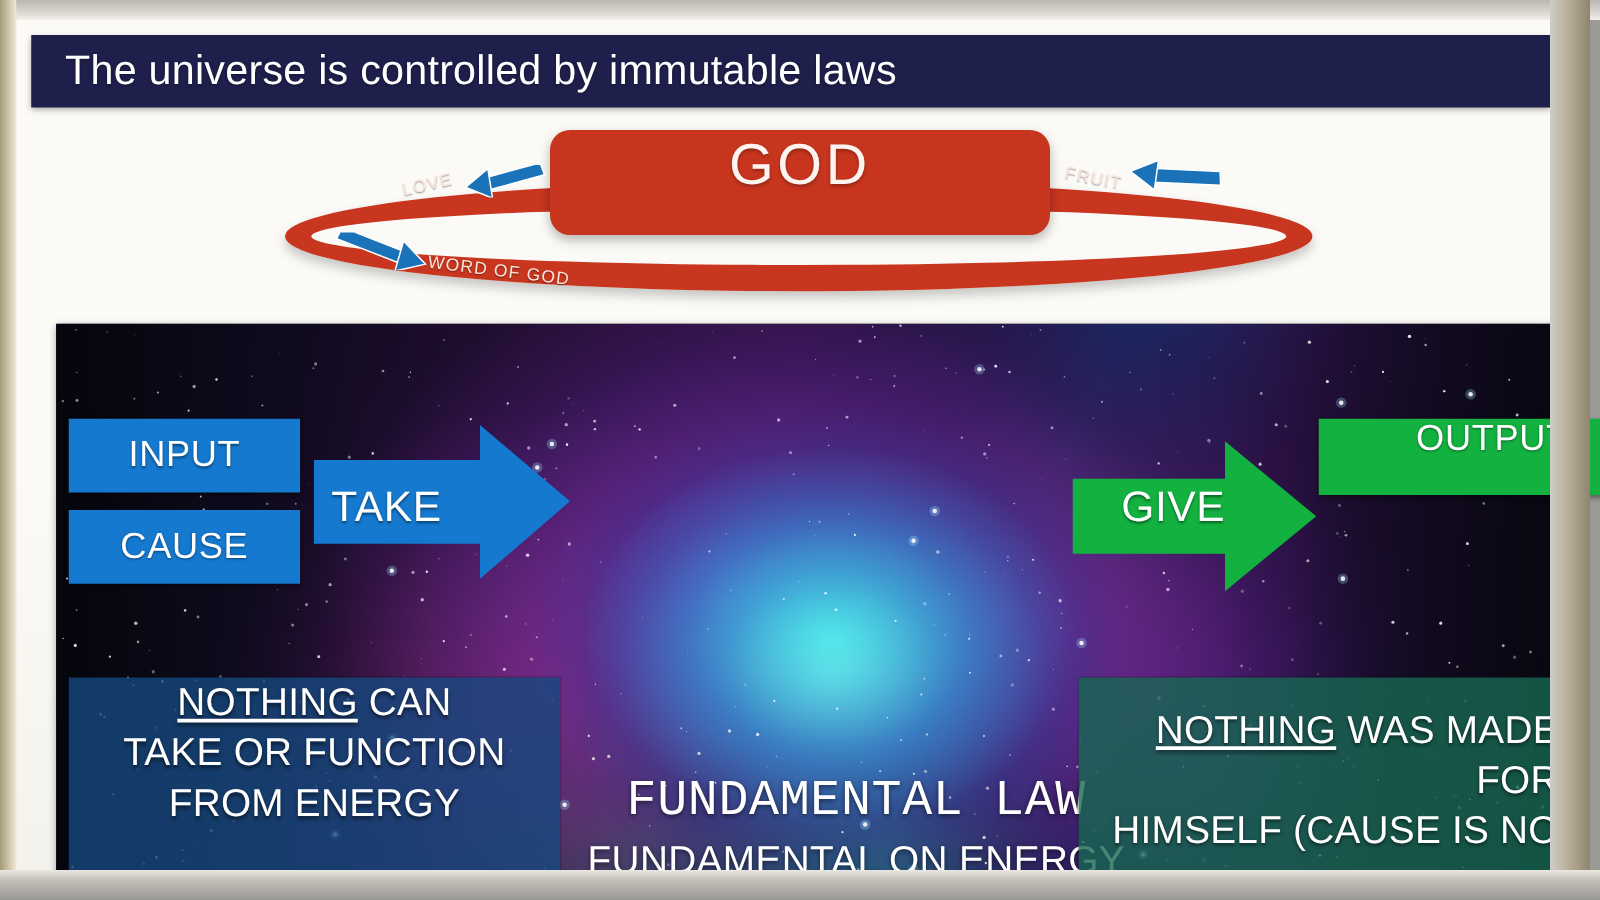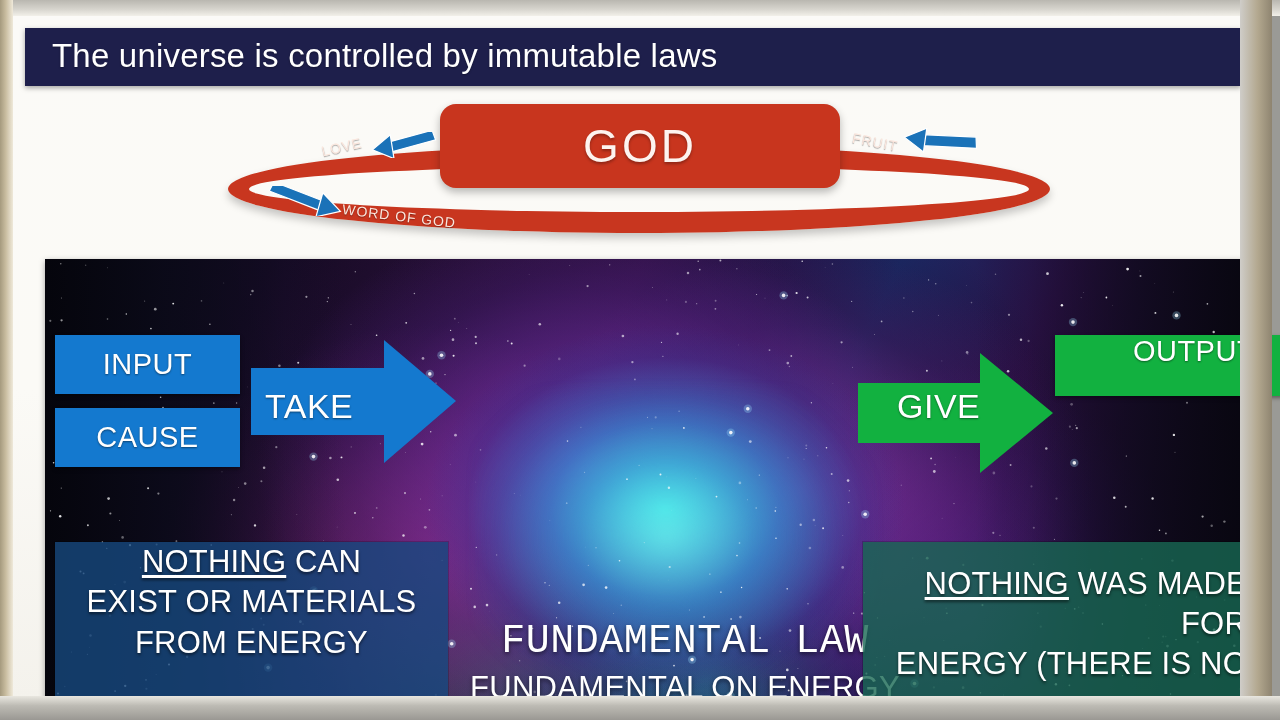--- a/index.html
+++ b/index.html
@@ -55,21 +55,21 @@
     position:absolute;left:215px;top:55px;width:822px;height:88px;
     border-radius:50%;
     border:21px solid #c8361f;
     box-sizing:border-box;
     box-shadow:0 5px 9px rgba(0,0,0,.22);
   }
   #godbox{
     position:absolute;left:427px;top:14px;width:400px;height:84px;
     background:#c8351e;border-radius:16px;
     box-shadow:0 4px 9px rgba(0,0,0,.28);
-    display:flex;align-items:center;justify-content:center;
+    display:flex;justify-content:center;
   }
   #godbox .g{
     color:#fdf3ef;font-size:46px;letter-spacing:3px;
     font-family:"Liberation Sans", sans-serif;font-stretch:condensed;
     text-shadow:0 2px 3px rgba(0,0,0,.30);
   }
   .ringlabel{
     position:absolute;color:#fbe6dd;font-size:14px;letter-spacing:1px;
     font-family:"Liberation Sans", sans-serif;font-stretch:condensed;
     white-space:nowrap;text-shadow:0 1px 1px rgba(0,0,0,.35);
@@ -761,29 +761,29 @@
     </svg>
     <div class="arrowtext" id="give-label">GIVE</div>
 
     <div id="outbox">
       <span>OUTPUT</span>
     </div>
 
     <div id="panel-left">
       <div class="panel-txt">
         <span class="u">NOTHING</span><span> CAN</span><br>
-        <span>EXIST OR MATERIALS</span><br>
+        <span>TAKE OR FUNCTION</span><br>
         <span>FROM ENERGY</span>
       </div>
     </div>
 
     <div id="panel-right">
       <div class="panel-txt">
         <span class="u">NOTHING</span><span> WAS MADE FOR</span><br>
-        <span>ENERGY (THERE IS NO</span><br>
+        <span>HIMSELF (CAUSE IS NO</span><br>
       </div>
     </div>
 
   </div>
 
   <div id="edge-top"></div>
   <div id="edge-left"></div>
   <div id="edge-right"></div>
   <div id="edge-bottom"></div>
 </div>

